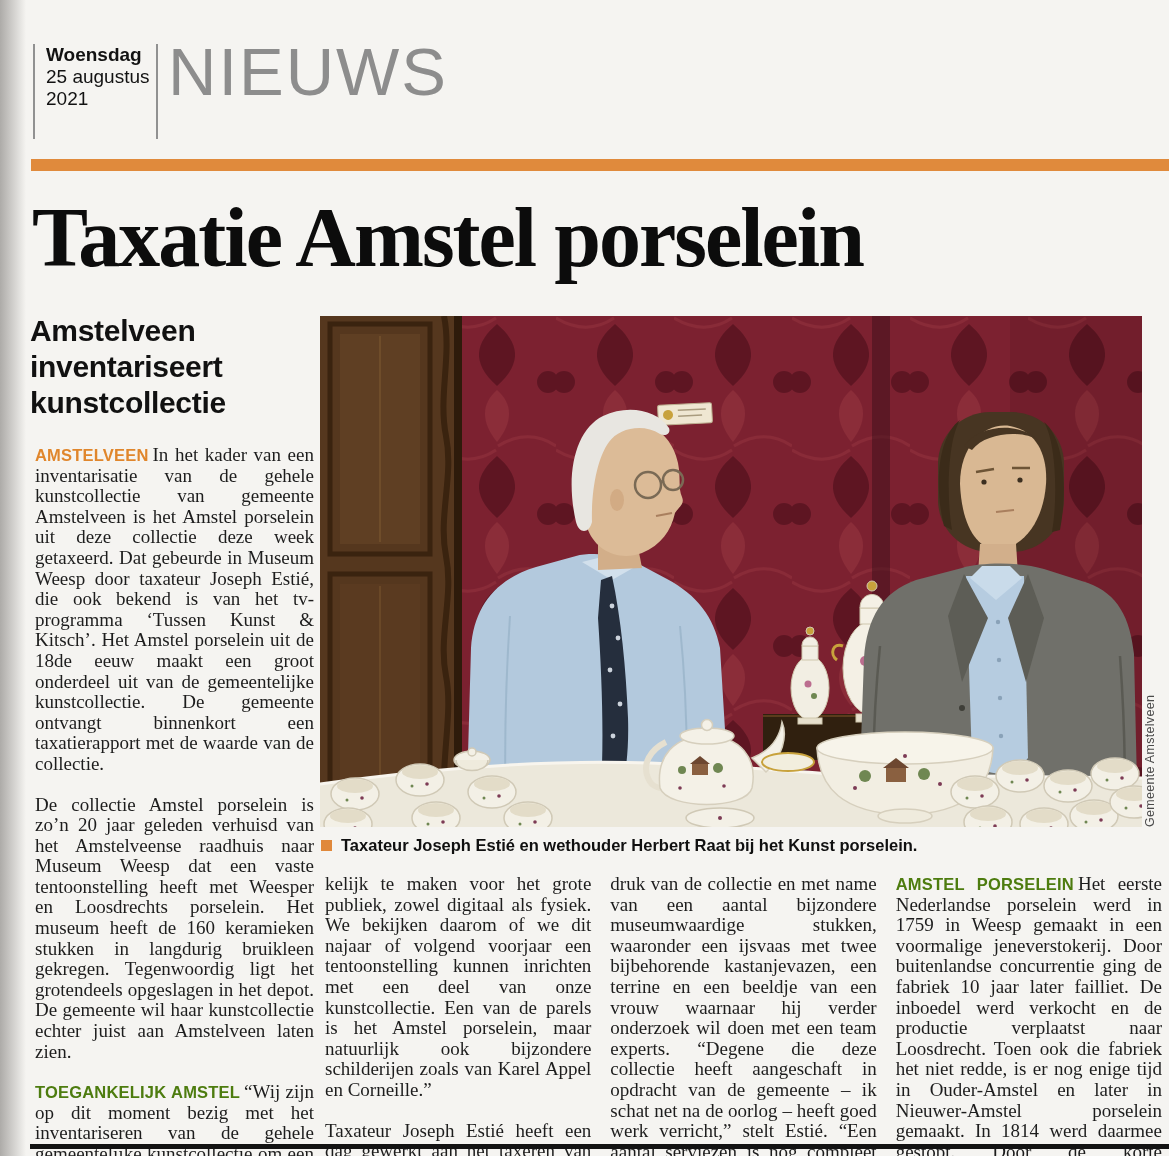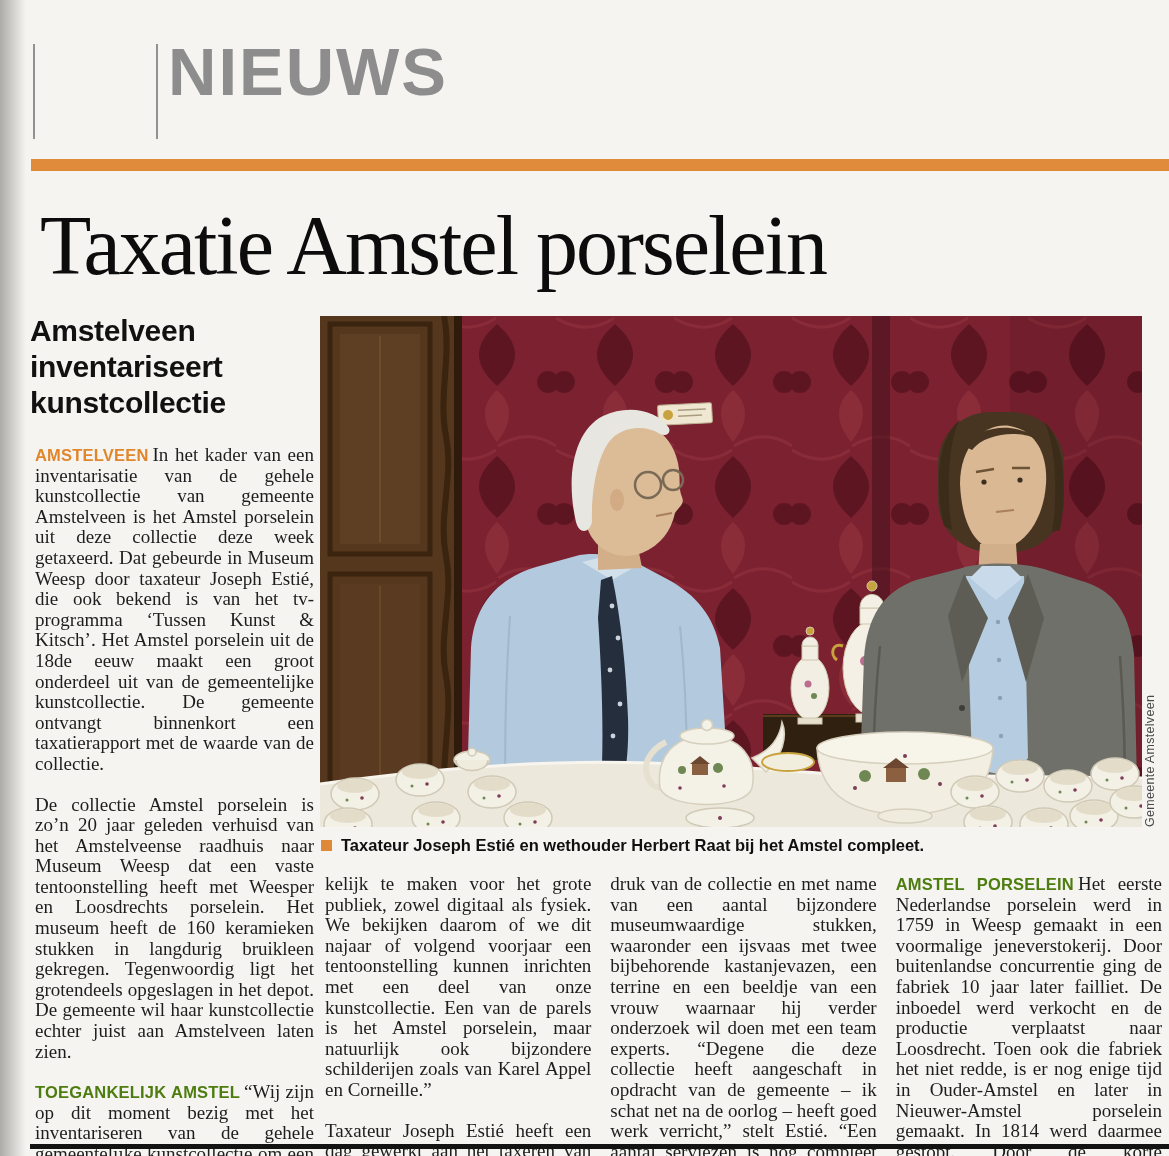--- a/index.html
+++ b/index.html
@@ -14,29 +14,29 @@
   }
 
   
   .vline { position:absolute; width:2px; background:#919191; }
   .vline-1 { left:33px; top:44px; height:95px; }
   .vline-2 { left:156px; top:44px; height:95px; }
   .dateblock { position:absolute; left:46px; top:44px; font-family:"Liberation Sans",sans-serif; font-size:19px; line-height:22px; color:#121212; }
   .dateblock .wd { font-weight:700; }
   .section-title {
     position:absolute; left:168px; top:38px;
-    font-family:"Liberation Sans",sans-serif; font-weight:700;
+    font-family:"Liberation Sans",sans-serif; font-weight:400;
     font-size:67px; letter-spacing:2px; color:#8d8d8d; line-height:1;
   }
   .accent-bar { position:absolute; left:31px; right:0; top:159px; height:12px; background:#e08a3c; }
 
   
   .headline {
-    position:absolute; left:28px; top:192px; margin:12px; width:1100px;
-    font-family:"Liberation Serif",serif; font-weight:400; font-size:84px;
+    position:absolute; left:28px; top:192px; margin:4px; width:1100px;
+    font-family:"Liberation Serif",serif; font-weight:700; font-size:84px;
     letter-spacing:-2px; line-height:1; color:#0c0c0c; white-space:nowrap;
   }
 
   
   .left-col { position:absolute; left:30px; top:313px; width:284px; }
   .subhead {
     margin:0 0 24px 0; font-family:"Liberation Sans",sans-serif; font-weight:700;
     font-size:30px; line-height:36px; color:#111; white-space:pre-line; letter-spacing:-0.3px;
   }
   .body-par {
@@ -67,20 +67,25 @@
   .bcol .body-par { margin-bottom:20px; }
 
   .bottom-rule { position:absolute; left:30px; right:0; top:1144px; height:5px; background:#131313; }
 </style>
 </head>
 <body>
 
 <div class="page">
 
   <div class="vline vline-1"></div>
+  <div class="dateblock">
+    <div class="wd">Woensdag</div>
+    <div>25 augustus</div>
+    <div>2021</div>
+  </div>
   <div class="vline vline-2"></div>
   <div class="section-title">NIEUWS</div>
   <div class="accent-bar"></div>
 
   <h1 class="headline">Taxatie Amstel porselein</h1>
 
   <div class="left-col">
     <h2 class="subhead">Amstelveen
 inventariseert
 kunstcollectie</h2>
@@ -273,21 +278,21 @@
           <ellipse cx="152" cy="444" rx="18" ry="9" fill="#f3f0e6"></ellipse>
           <path d="M136,444 C136,458 168,458 168,444" fill="#efebdd"></path>
           <circle cx="152" cy="436" r="4" fill="#f3f0e6"></circle>
         </g>
       </g>
     </svg>
   </div>
   <div class="photo-credit">Gemeente Amstelveen</div>
 
   <div class="caption">
-    <span class="caption-square"></span><span>Taxateur Joseph Estié en wethouder Herbert Raat bij het Amstel compleet.</span>
+    <span class="caption-square"></span><span>Taxateur Joseph Estié en wethouder Herbert Raat bij het Kunst porselein.</span>
   </div>
 
   <div class="bottom-cols">
     <div class="bcol">
       <p class="body-par"><span>kelijk te maken voor het grote publiek, zowel digitaal als fysiek. We bekijken daarom of we dit najaar of volgend voorjaar een tentoonstelling kunnen inrichten met een deel van onze kunstcollectie. Een van de parels is het Amstel porselein, maar natuurlijk ook bijzondere schilderijen zoals van Karel Appel en Corneille.”</span></p>
       <p class="body-par"><span>Taxateur Joseph Estié heeft een dag gewerkt aan het taxeren van het porselein. Hij is onder de in-</span></p>
     </div>
     <div class="bcol">
       <p class="body-par"><span>druk van de collectie en met name van een aantal bijzondere museumwaardige stukken, waaronder een ijsvaas met twee bijbehorende kastanjevazen, een terrine en een beeldje van een vrouw waarnaar hij verder onderzoek wil doen met een team experts. “Degene die deze collectie heeft aangeschaft in opdracht van de gemeente – ik schat net na de oorlog – heeft goed werk verricht,” stelt Estié. “Een aantal serviezen is nog compleet en er zitten bijzondere exemplaren tussen.”</span></p>
     </div>

